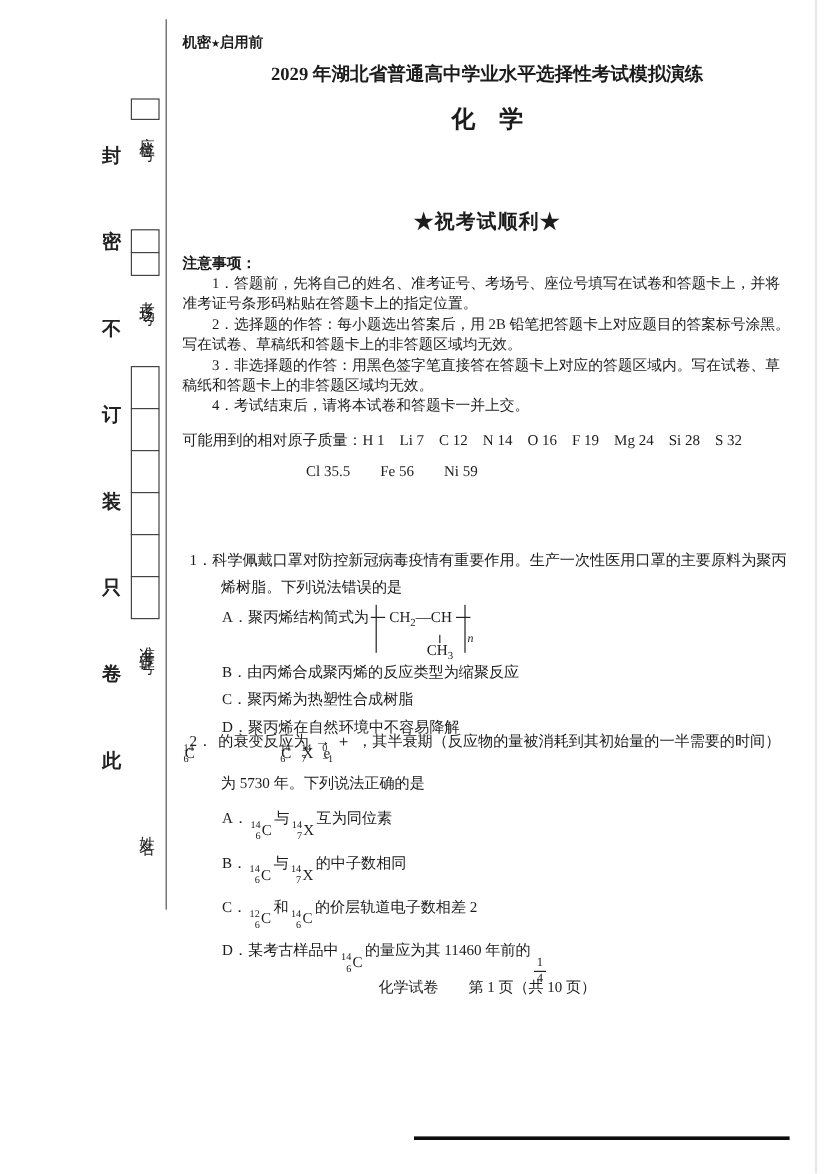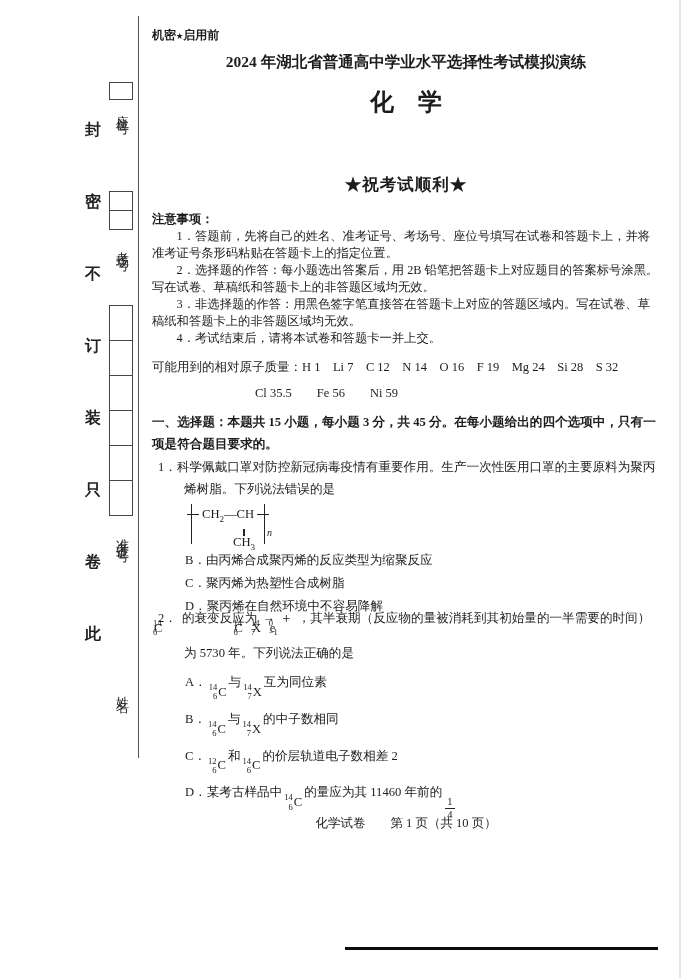--- a/index.html
+++ b/index.html
@@ -30,21 +30,21 @@
   .room-label { left:113px; top:241px; }
   .ticket-boxes { left:109px; top:306px; }
   .ticket-label { left:113px; top:528px; }
   .name-label { left:113px; top:686px; }
 
   
   .confidential { position:absolute; left:152px; top:27px; font-size:12px; font-weight:bold;font-family:Liberation Mono, monospace; }
   .exam-title { position:absolute; left:150px; width:512px; top:52px; text-align:center;
     font-size:15.5px; font-weight:bold; }
   .subject { position:absolute; left:150px; width:512px; top:86px; text-align:center;
-    font-size:24px; font-weight:bold; }
+    font-size:20px; font-weight:bold; }
   .paper-info { position:absolute; left:150px; width:512px; top:143px; text-align:center; font-size:12.5px; }
   .wish { position:absolute; left:150px; width:512px; top:174px; text-align:center;
     font-size:16.5px; font-weight:bold; letter-spacing:1px; }
   .notices { position:absolute; left:152px; width:510px; top:211px; font-size:12.3px; line-height:17px; }
   .notice-title { font-weight:bold; }
   .notice-p { text-indent:2em; }
   .atomic { position:absolute; left:152px; width:510px; top:359px; font-size:12.5px; line-height:17px; }
   .atomic-l2 { margin-left:103px; margin-top:9px; }
   .section-header { position:absolute; left:152px; width:510px; top:411px;
     font-weight:bold; font-size:12.6px; line-height:22px; }
@@ -125,43 +125,43 @@
     <div class="bx ticket"></div>
     <div class="bx ticket"></div>
     <div class="bx ticket"></div>
     <div class="bx ticket"></div>
   </div>
   <div class="vlabel ticket-label">准考证号</div>
 
   <div class="vlabel name-label">姓名</div>
 
   <div class="confidential">机密★启用前</div>
-  <div class="exam-title">2024 年湖北省普通高中学业水平选择性考试模拟演练</div>
+  <div class="exam-title">2029 年湖北省普通高中学业水平选择性考试模拟演练</div>
   <div class="subject">化　学</div>
   <div class="wish">★祝考试顺利★</div>
 
   <div class="notices">
     <div class="notice-title">注意事项：</div>
     <p class="notice-p">1．答题前，先将自己的姓名、准考证号、考场号、座位号填写在试卷和答题卡上，并将准考证号条形码粘贴在答题卡上的指定位置。</p>
     <p class="notice-p">2．选择题的作答：每小题选出答案后，用 2B 铅笔把答题卡上对应题目的答案标号涂黑。写在试卷、草稿纸和答题卡上的非答题区域均无效。</p>
     <p class="notice-p">3．非选择题的作答：用黑色签字笔直接答在答题卡上对应的答题区域内。写在试卷、草稿纸和答题卡上的非答题区域均无效。</p>
     <p class="notice-p">4．考试结束后，请将本试卷和答题卡一并上交。</p>
   </div>
 
   <div class="atomic">
     <div>可能用到的相对原子质量：H 1　Li 7　C 12　N 14　O 16　F 19　Mg 24　Si 28　S 32</div>
     <div class="atomic-l2">Cl 35.5　　Fe 56　　Ni 59</div>
   </div>
 
-  <div class="section-header">一、选择题：本题共 15 小题，每小题 3 分，共 45 分。在每小题给出的四个选项中，只有一项是符合题目要求的。</div>
 
   <div class="question q1">
     <div class="q-stem">1．科学佩戴口罩对防控新冠病毒疫情有重要作用。生产一次性医用口罩的主要原料为聚丙烯树脂。下列说法错误的是</div>
     <div class="opts">
       <div class="optA">
+        <span class="prefix">A．聚丙烯结构简式为</span>
         <span class="polymer">
           <span class="pbracket left"></span>
           <span class="pgroup">
             <span class="prow1"><span>CH</span><sub>2</sub><span>—CH</span></span>
             <span class="pbranch">
               <span class="vbar"></span>
               <span class="pch3"><span>CH</span><sub>3</sub></span>
             </span>
           </span>
           <span class="pbracket right"></span>

